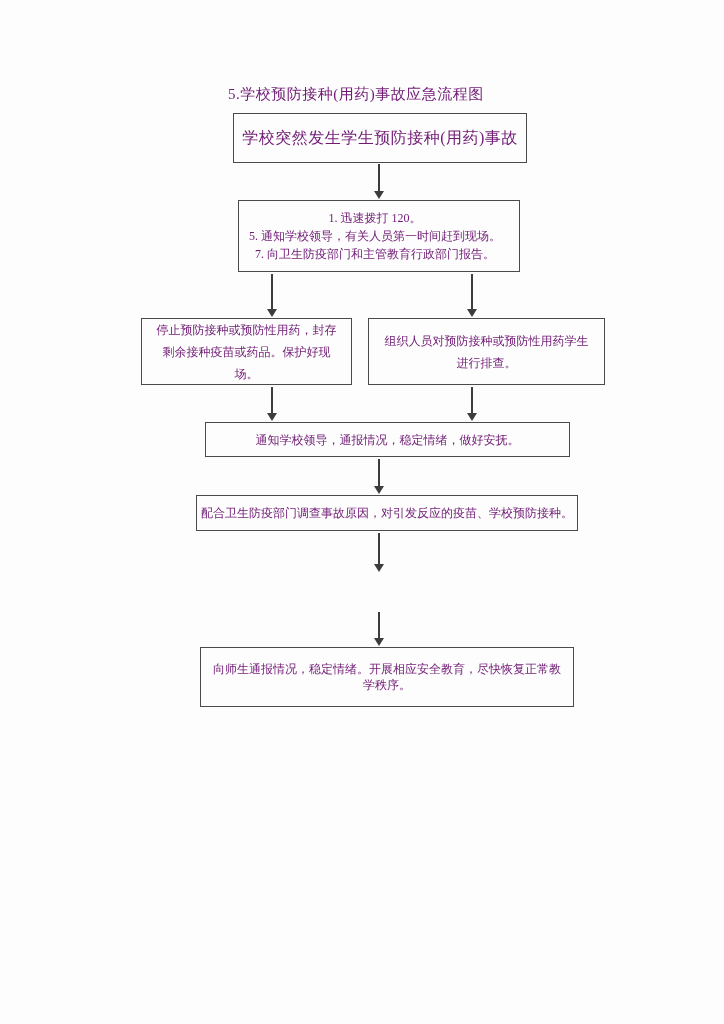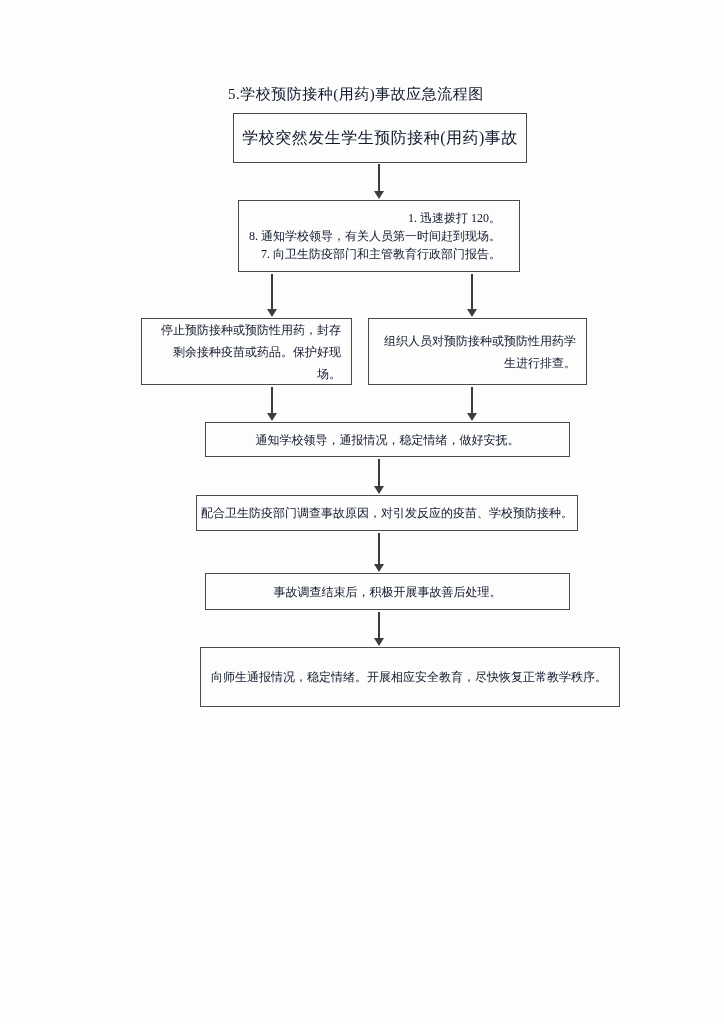--- a/index.html
+++ b/index.html
@@ -2,42 +2,42 @@
 <html><head>
 <meta charset="utf-8">
 <style>
   html,body{margin:0;padding:0;background:#e9e9e9;}
   .page{
     position:relative;
     width:724px;height:1024px;
     margin:0 auto;
     background:#fdfdfd;
     font-family:"Liberation Serif", serif;
-    color:#0f172a;
+    color:#701a75;
     overflow:hidden;
   }
   .fc-title{
     position:absolute;
     left:228px;top:85px;
     font-size:15px;
     letter-spacing:0.5px;
     white-space:nowrap;
   }
   .node{
     position:absolute;
     box-sizing:border-box;
     border:1px solid #4a4a4a;
     background:transparent;
     display:flex;
     align-items:center;
     font-size:12px;
     line-height:18px;
   }
   .node.center{justify-content:center;text-align:center;padding:2px 4px;}
-  .node.left{justify-content:flex-start;text-align:right;padding:6px 10px;}
+  .node.left{justify-content:flex-start;text-align:center;padding:6px 10px;}
   .node.start-node{font-size:16px;letter-spacing:0.5px;}
   .node .lines div{white-space:nowrap;}
   .wrap-loose{line-height:22px;}
   .arrow{
     position:absolute;
     width:2px;
     background:#3c3c3c;
   }
   .arrow::after{
     content:"";
@@ -59,54 +59,51 @@
 
   <div class="node center start-node" style="left:233px;top:113px;width:294px;height:50px">
     <span>学校突然发生学生预防接种(用药)事故</span>
   </div>
 
   <div class="arrow" style="left:378px;top:164px;height:27px"></div>
 
   <div class="node left" style="left:238px;top:200px;width:282px;height:72px">
     <div class="lines">
       <div>1. 迅速拨打 120。</div>
-      <div>8. 通知学校领导，有关人员第一时间赶到现场。</div>
+      <div>5. 通知学校领导，有关人员第一时间赶到现场。</div>
       <div>7. 向卫生防疫部门和主管教育行政部门报告。</div>
     </div>
   </div>
 
   <div class="arrow" style="left:271px;top:274px;height:35px"></div>
   <div class="arrow" style="left:471px;top:274px;height:35px"></div>
 
   <div class="node left wrap-loose" style="left:141px;top:318px;width:211px;height:67px">
     <span>停止预防接种或预防性用药，封存剩余接种疫苗或药品。保护好现场。</span>
   </div>
 
-  <div class="node left wrap-loose" style="left:368px;top:318px;width:219px;height:67px">
+  <div class="node left wrap-loose" style="left:368px;top:318px;width:237px;height:67px">
     <span>组织人员对预防接种或预防性用药学生进行排查。</span>
   </div>
 
   <div class="arrow" style="left:271px;top:387px;height:26px"></div>
   <div class="arrow" style="left:471px;top:387px;height:26px"></div>
 
   <div class="node center" style="left:205px;top:422px;width:365px;height:35px">
     <span>通知学校领导，通报情况，稳定情绪，做好安抚。</span>
   </div>
 
   <div class="arrow" style="left:378px;top:459px;height:27px"></div>
 
   <div class="node center" style="left:196px;top:495px;width:382px;height:36px">
     <span>配合卫生防疫部门调查事故原因，对引发反应的疫苗、学校预防接种。</span>
   </div>
 
   <div class="arrow" style="left:378px;top:533px;height:31px"></div>
 
-  <div class="node center" style="left:205px;top:573px;width:365px;height:37px">
-    <span>事故调查结束后，积极开展事故善后处理。</span>
-  </div>
 
   <div class="arrow" style="left:378px;top:612px;height:26px"></div>
 
-  <div class="node left" style="left:200px;top:647px;width:420px;height:60px;line-height:16px">
+  <div class="node left" style="left:200px;top:647px;width:374px;height:60px;line-height:16px">
     <span>向师生通报情况，稳定情绪。开展相应安全教育，尽快恢复正常教学秩序。</span>
   </div>
 
 </div>
 
 </body></html>

